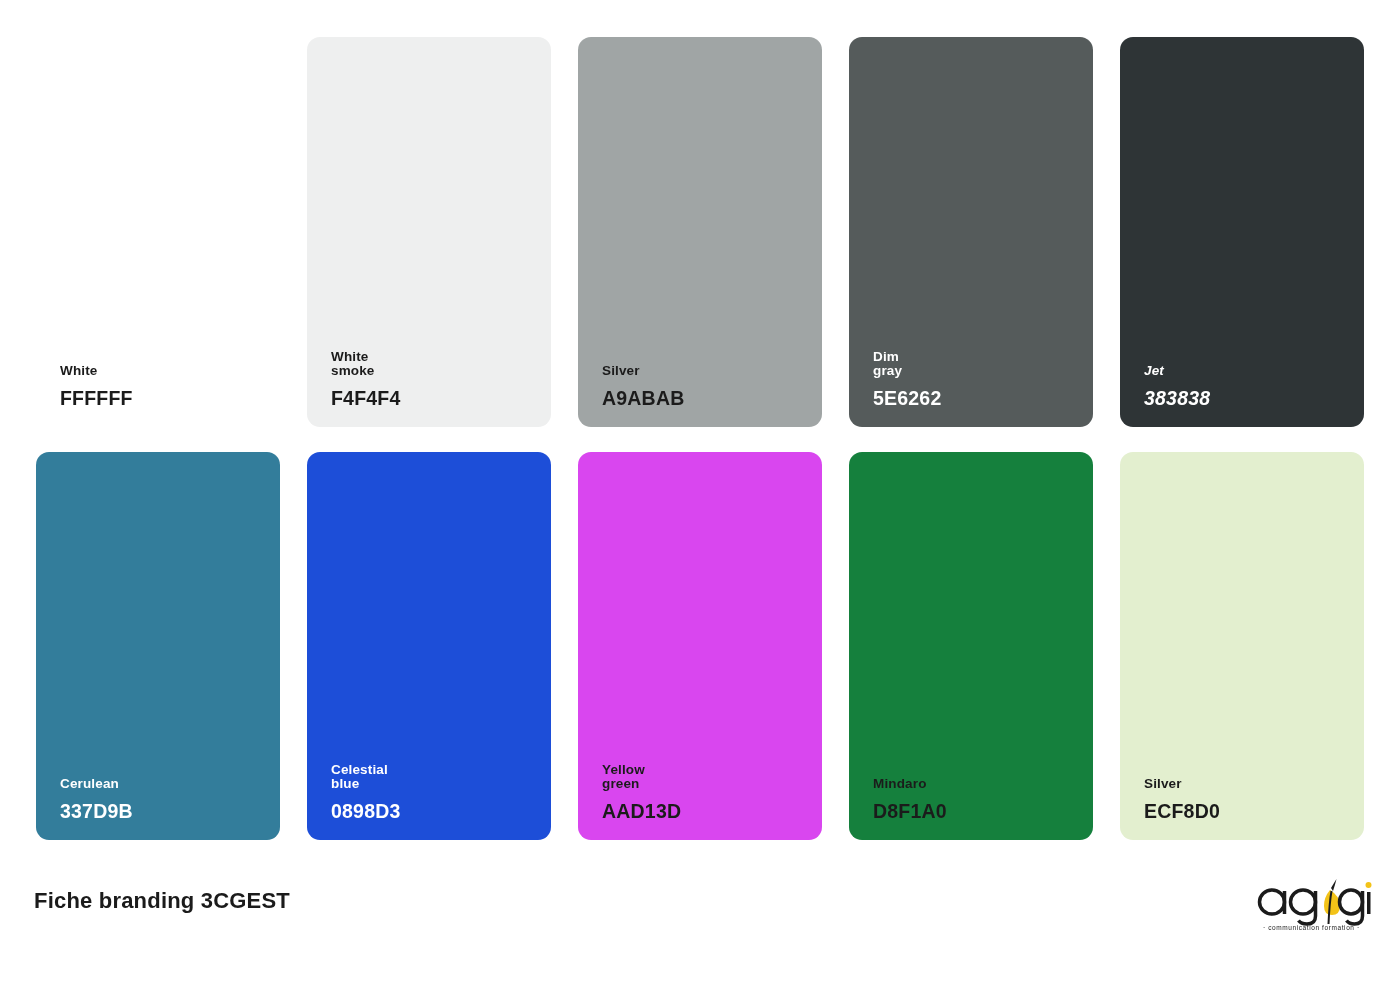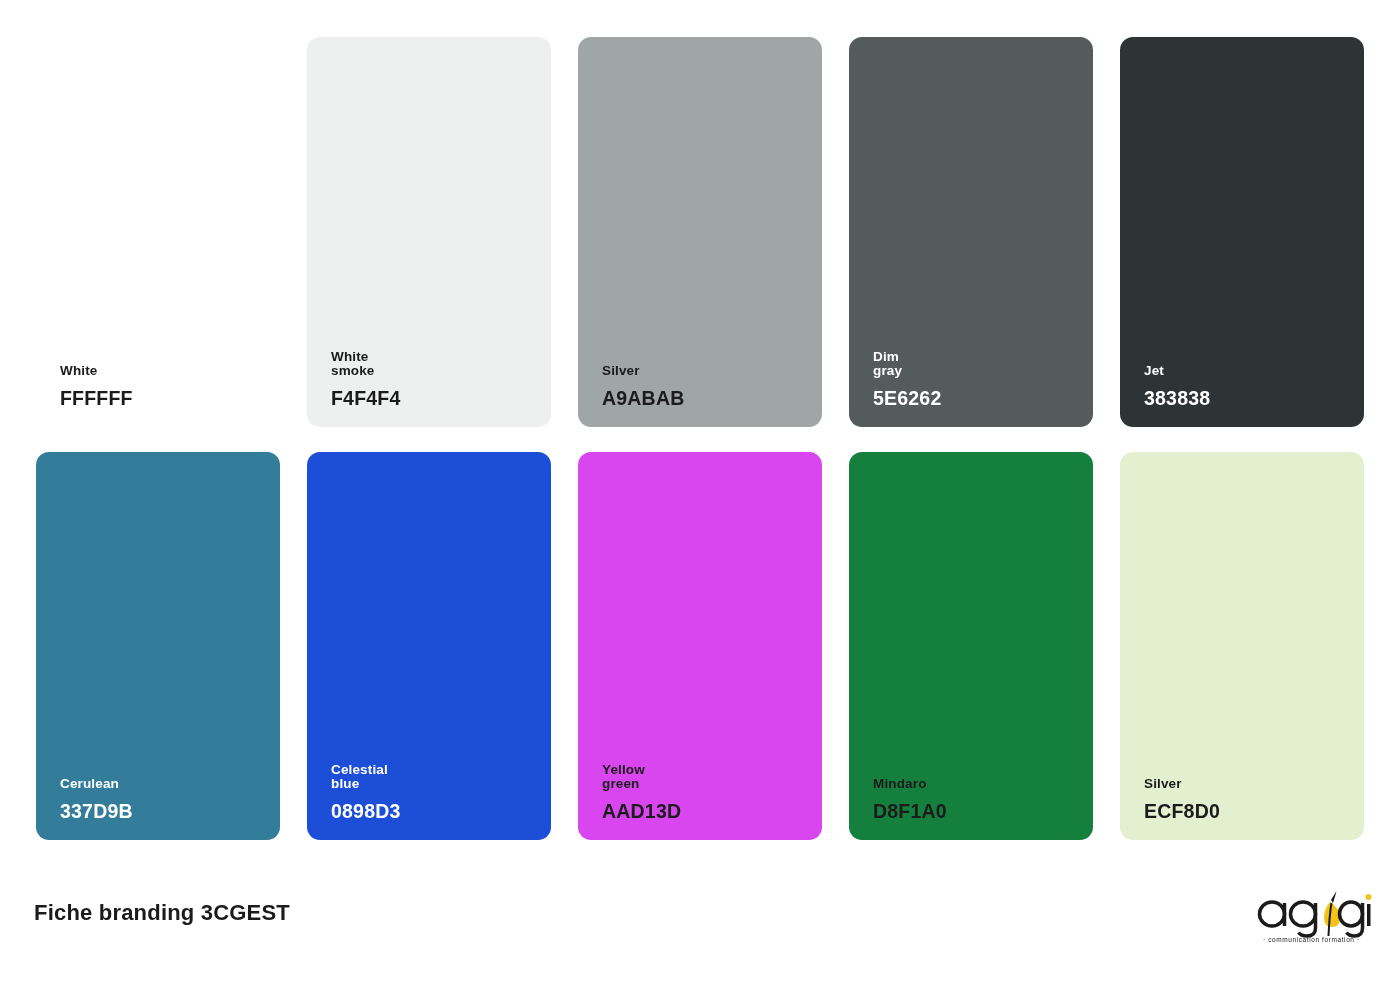--- a/index.html
+++ b/index.html
@@ -84,21 +84,21 @@
 
   .text-dark .swatch-name,
   .text-dark .swatch-hex { color: #1b1b1b; }
   .text-light .swatch-name,
   .text-light .swatch-hex { color: #ffffff; }
 
   
   #footer-bar {
     position: absolute;
     left: 0;
-    bottom: 0;
+    bottom: 12px;
     width: 1399px;
     height: 112px;
   }
   #footer-title {
     position: absolute;
     left: 34px;
     top: 20px;
     font-size: 22px;
     font-weight: bold;
     color: #1b1b1b;
@@ -139,21 +139,21 @@
           <div class="swatch-hex">A9ABAB</div>
         </div>
       </div>
       <div class="swatch text-light" style="background: rgb(85, 91, 91);">
         <div class="swatch-label">
           <div class="swatch-name">Dim
 gray</div>
           <div class="swatch-hex">5E6262</div>
         </div>
       </div>
-      <div class="swatch text-light" style="background: rgb(46, 52, 54);">
+      <div class="swatch text-light" style="background: rgb(46, 52, 54); font-style: italic;">
         <div class="swatch-label">
           <div class="swatch-name">Jet</div>
           <div class="swatch-hex">383838</div>
         </div>
       </div>
     </div>
   <div class="swatch-row" id="row-bottom">
       <div class="swatch text-light" style="background: rgb(51, 125, 155);">
         <div class="swatch-label">
           <div class="swatch-name">Cerulean</div>

